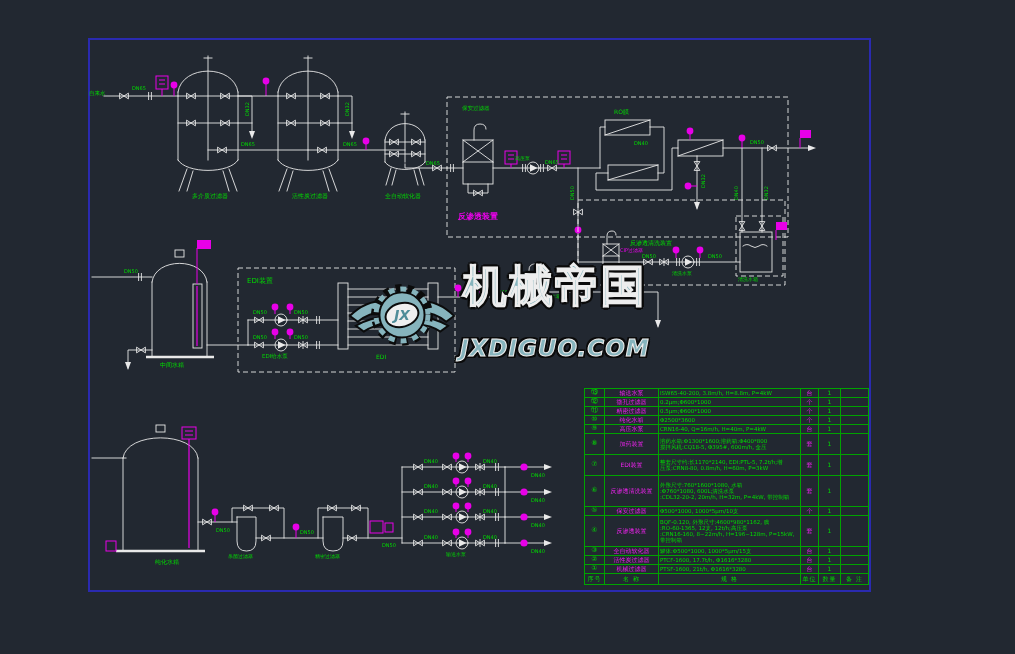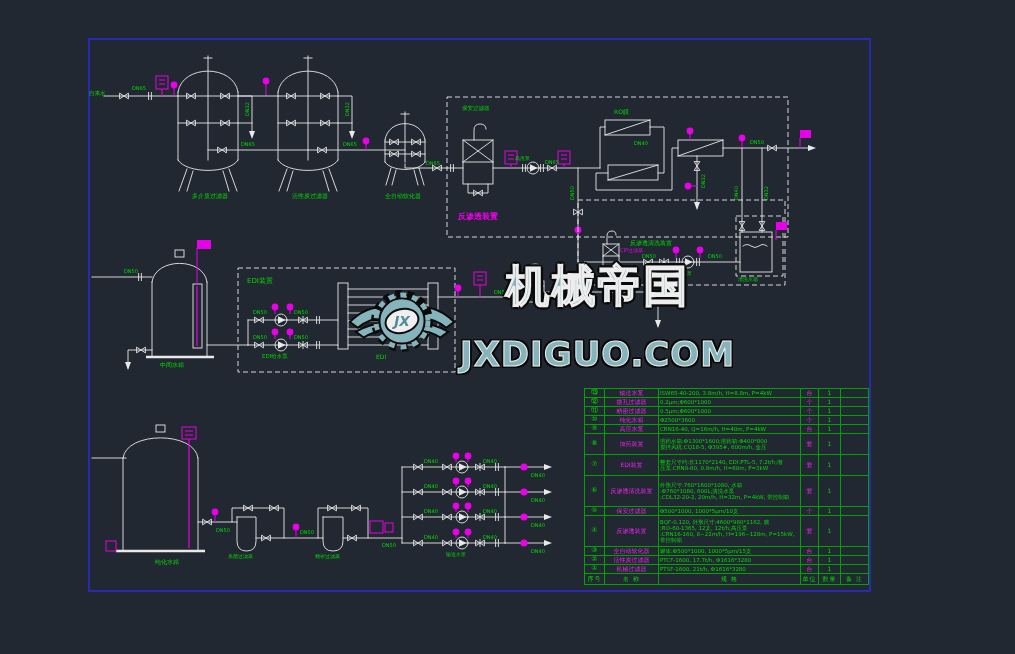--- a/index.html
+++ b/index.html
@@ -30,24 +30,24 @@
   .bom tr{height:9px;}
   .bom tr.h2{height:21px;} .bom tr.h3{height:31px;} .bom tr.hd{height:11px;}
   .bom tr.hd td{color:#00dc00;text-align:center;letter-spacing:1px;}
   
   .wm{position:absolute;left:348px;top:264px;display:flex;align-items:center;gap:4px;}
   .wm-text{display:flex;flex-direction:column;align-items:center;gap:29px;}
   .wm-title{font-size:44px;font-weight:bold;line-height:1.0;color:#86b4bd;letter-spacing:2px;
     -webkit-text-stroke:1.2px #ededed;
     text-shadow:2px 2px 0 #0b0b0b,-2px 2px 0 #0b0b0b,2px -2px 0 #0b0b0b,-2px -2px 0 #0b0b0b,
                 0 3px 0 #0b0b0b,0 -3px 0 #0b0b0b,3px 0 0 #0b0b0b,-3px 0 0 #0b0b0b;}
-  .wm-url{font-size:34px;font-weight:bold;line-height:1.0;color:#86b4bd;letter-spacing:1px;
+  .wm-url{font-size:23px;font-weight:bold;line-height:1.0;color:#86b4bd;letter-spacing:1px;
     -webkit-text-stroke:1px #ededed;
     text-shadow:2px 2px 0 #0b0b0b,-2px 2px 0 #0b0b0b,2px -2px 0 #0b0b0b,-2px -2px 0 #0b0b0b,
-                0 2px 0 #0b0b0b,0 -2px 0 #0b0b0b,2px 0 0 #0b0b0b,-2px 0 0 #0b0b0b;}
+                0 2px 0 #0b0b0b,0 -2px 0 #0b0b0b,2px 0 0 #0b0b0b,-2px 0 0 #0b0b0b;font-style:italic;}
 </style>
 </head>
 <body>
 
 <div class="canvas">
   <div class="frame"></div>
 
   <svg class="diag" width="1015" height="654" viewBox="0 0 1015 654">
     <defs>
       <g id="vv">

